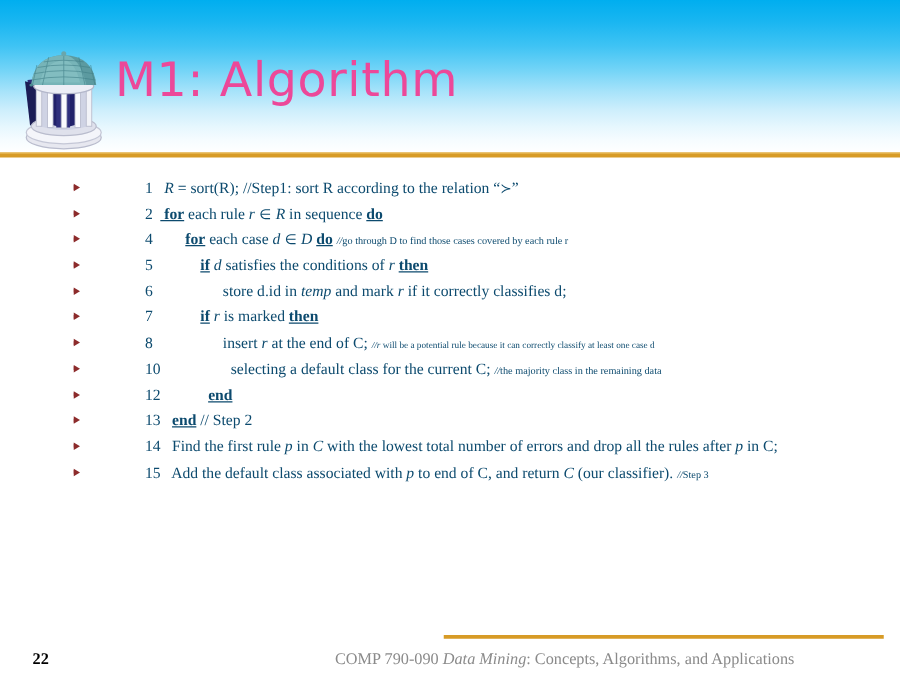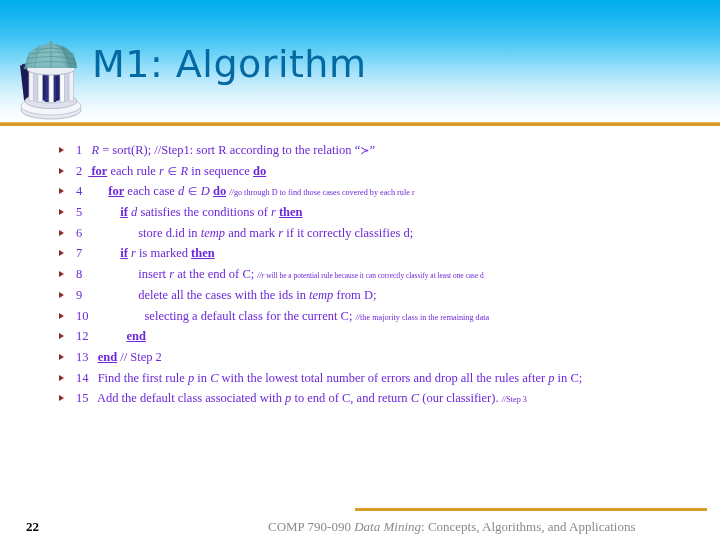--- a/index.html
+++ b/index.html
@@ -51,21 +51,21 @@
     background: #e8b957;
   }
 
   .slide-title {
     position: absolute;
     left: 92px;
     top: 42px;
     font-family: "DejaVu Sans", sans-serif;
     font-size: 38px;
     font-weight: 400;
-    color: #0369a1;
+    color: #ec4899;
     letter-spacing: 0.5px;
     white-space: nowrap;
   }
 
   
   .logo {
     position: absolute;
     left: 12px;
     top: 40px;
     width: 78px;
@@ -78,23 +78,23 @@
     left: 0;
     top: 140px;
     width: 720px;
     height: 350px;
   }
   .line {
     position: relative;
     height: 20.7px;
     line-height: 20.7px;
     white-space: nowrap;
-    color: #6d28d9;
+    color: #0c4a6e;
     font-size: 12.5px;
-    padding-left: 76px;
+    padding-left: 116px;
   }
   .bullet {
     position: absolute;
     left: 59px;
     top: 7px;
     width: 0;
     height: 0;
     border-top: 3.2px solid transparent;
     border-bottom: 3.2px solid transparent;
     border-left: 5.2px solid #8c2b2b;
@@ -205,21 +205,20 @@
 <div class="slide-title">M1: Algorithm</div>
 
 <div class="body-area" id="algo-list">
     <div class="line"><span class="bullet"></span><span class="num">1</span><span style="display: inline-block; width: 6px;"></span><i class="v"> R</i><span> = sort(R); //Step1: sort R according to the relation “</span><span class="sym">≻</span><span>”</span></div>
     <div class="line"><span class="bullet"></span><span class="num">2</span><span style="display: inline-block; width: 6px;"></span><b class="kw"> for</b><span> each rule </span><i class="v">r</i><span class="sym"> ∈  </span><i class="v">R</i><span> in sequence </span><b class="kw">do</b></div>
     <div class="line"><span class="bullet"></span><span class="num">4</span><span style="display: inline-block; width: 26px;"></span><b class="kw">for</b><span> each case </span><i class="v">d</i><span class="sym"> ∈  </span><i class="v">D</i><span> </span><b class="kw">do</b><span>  </span><i class="cmt-sm v">//</i><span class="cmt-sm">go through D to find those cases covered by  each rule r</span></div>
     <div class="line"><span class="bullet"></span><span class="num">5</span><span style="display: inline-block; width: 38px;"></span><b class="kw">if</b><span> </span><i class="v">d</i><span> satisfies the conditions of </span><i class="v">r</i><span> </span><b class="kw">then</b></div>
     <div class="line"><span class="bullet"></span><span class="num">6</span><span style="display: inline-block; width: 56px;"></span><span>store d.id in </span><i class="v">temp</i><span> and mark </span><i class="v">r</i><span> if it correctly classifies d;</span></div>
     <div class="line"><span class="bullet"></span><span class="num">7</span><span style="display: inline-block; width: 38px;"></span><b class="kw">if</b><span> </span><i class="v">r</i><span> is marked </span><b class="kw">then</b></div>
     <div class="line"><span class="bullet"></span><span class="num">8</span><span style="display: inline-block; width: 56px;"></span><span>insert </span><i class="v">r</i><span> at the end of C;  </span><i class="cmt-sm v" style="font-size: 7.4px;">//r</i><span class="cmt-sm" style="font-size: 7.4px; text-align: right;"> will be a potential rule because it can correctly classify at least one case d</span></div>
-    <div class="line"><span class="bullet"></span><span class="num">9</span><span style="display: inline-block; width: 56px;"></span><span>delete all the cases with the ids in </span><i class="v">temp</i><span> from D;</span></div>
     <div class="line"><span class="bullet"></span><span class="num">10</span><span style="display: inline-block; width: 56px;"></span><span>selecting a default class for the current C; </span><i class="cmt-sm v">//</i><span class="cmt-sm">the majority class in the remaining data</span></div>
     <div class="line"><span class="bullet"></span><span class="num">12</span><span style="display: inline-block; width: 38px;"></span><b class="kw">end</b></div>
     <div class="line"><span class="bullet"></span><span class="num">13</span><span style="display: inline-block; width: 6px;"></span><span> </span><b class="kw">end</b><span> // Step 2</span></div>
     <div class="line"><span class="bullet"></span><span class="num">14</span><span style="display: inline-block; width: 6px;"></span><span> Find the first rule </span><i class="v">p</i><span> in </span><i class="v">C</i><span> with the lowest total number of errors and drop all the rules after </span><i class="v">p</i><span> in C;</span></div>
     <div class="line"><span class="bullet"></span><span class="num">15</span><span style="display: inline-block; width: 6px;"></span><span> Add the default class associated with </span><i class="v">p</i><span> to end of C, and return </span><i class="v">C</i><span> (our classifier). </span><i class="cmt-sm v">//</i><span class="cmt-sm">Step 3</span></div>
   </div>
 
 <div class="footer-rule"></div>
 <div class="page-num">22</div>
 <div class="footer-text" id="footer-text"><span>COMP 790-090 </span><i>Data Mining</i><span>: Concepts, Algorithms, and Applications</span></div>

